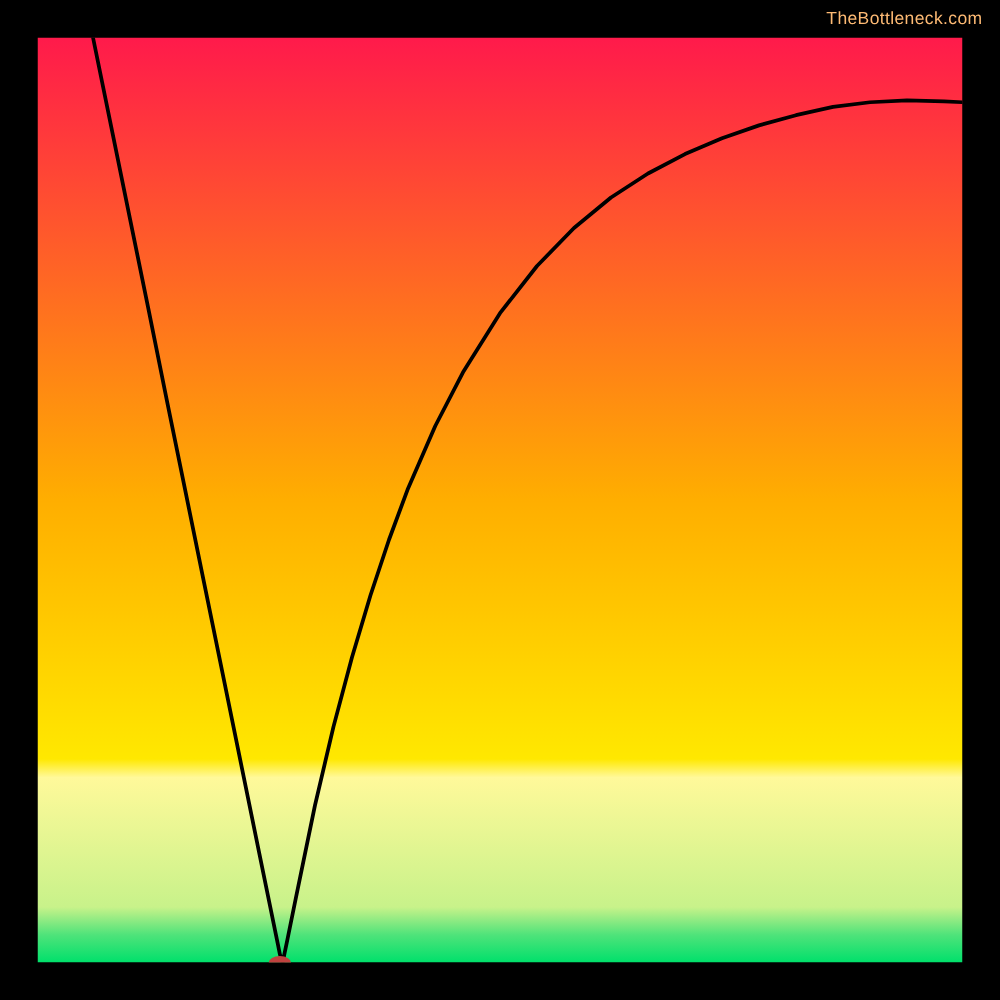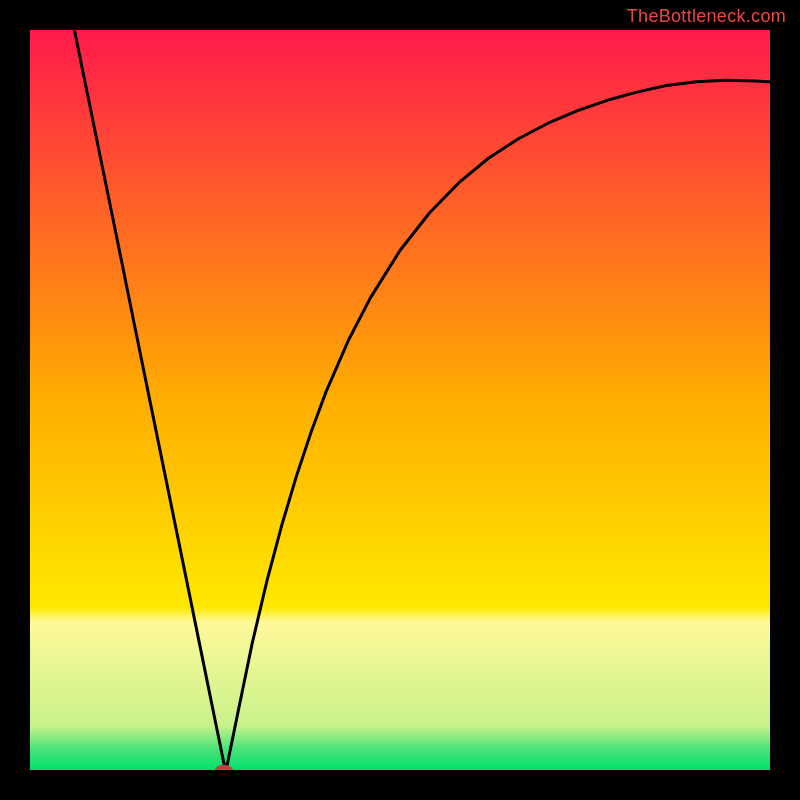--- a/index.html
+++ b/index.html
@@ -21,22 +21,22 @@
     position: absolute;
     left: 30px;
     top: 30px;
     width: 740px;
     height: 740px;
   }
   .watermark {
     position: absolute;
     top: 6px;
     right: 14px;
-    color: #ef4444;
-    font-size: 18px;
+    color: #fdba74;
+    font-size: 14px;
     letter-spacing: 0.3px;
     font-weight: 500;
   }
 </style>
 </head>
 <body>
 
 <div class="frame">
   <svg class="plot-area" viewBox="0 0 740 740" preserveAspectRatio="none">
     <defs>

